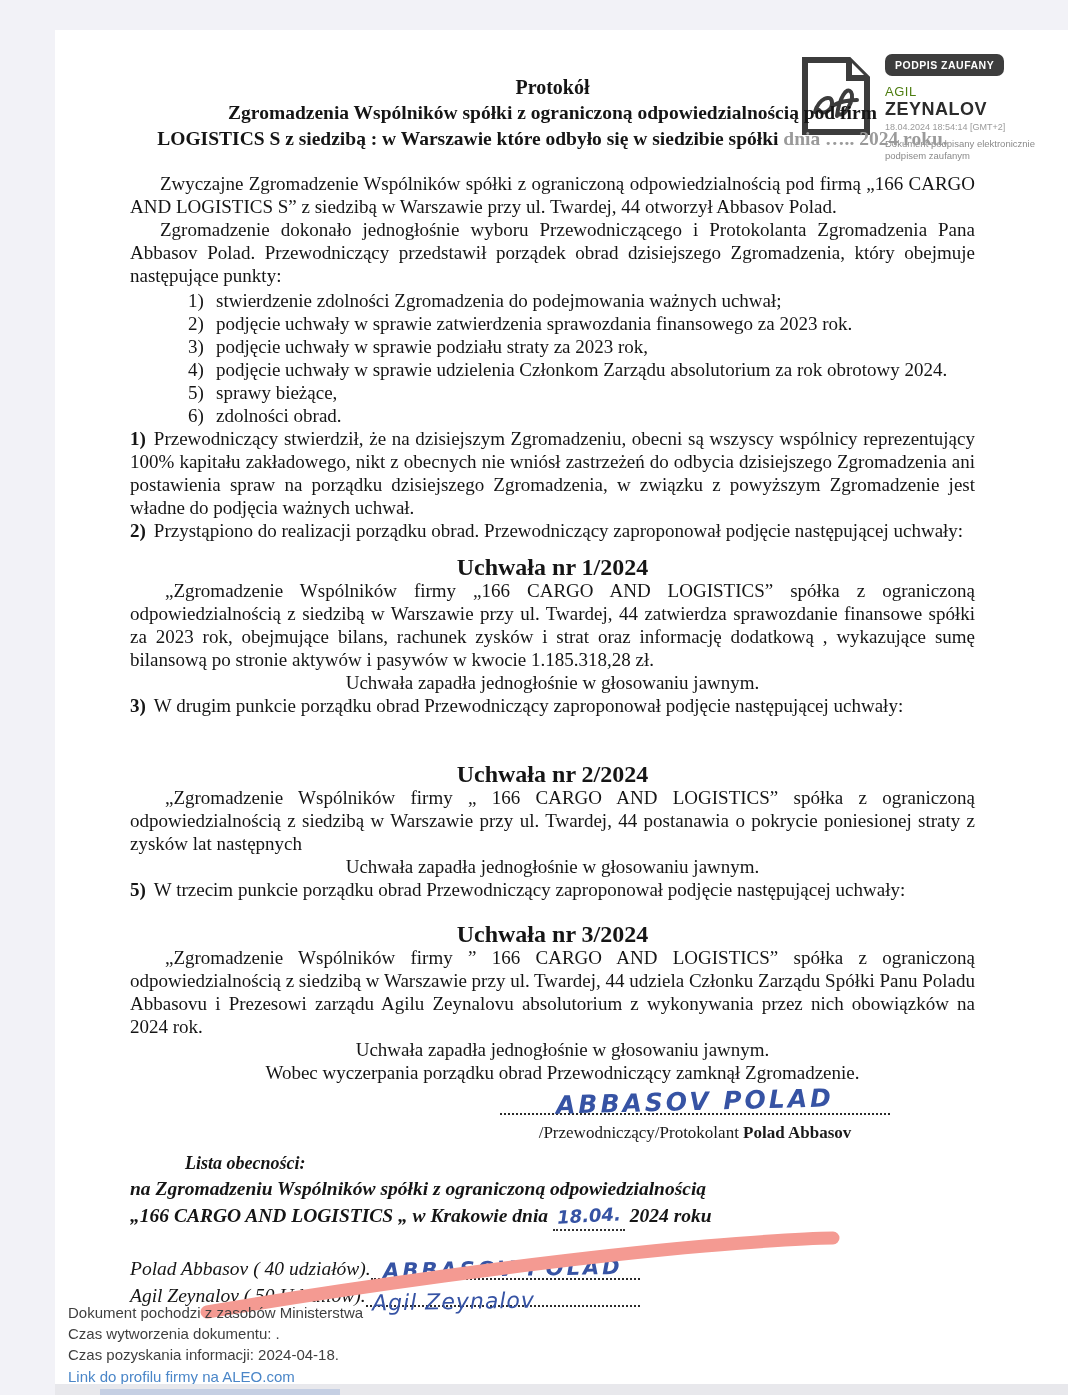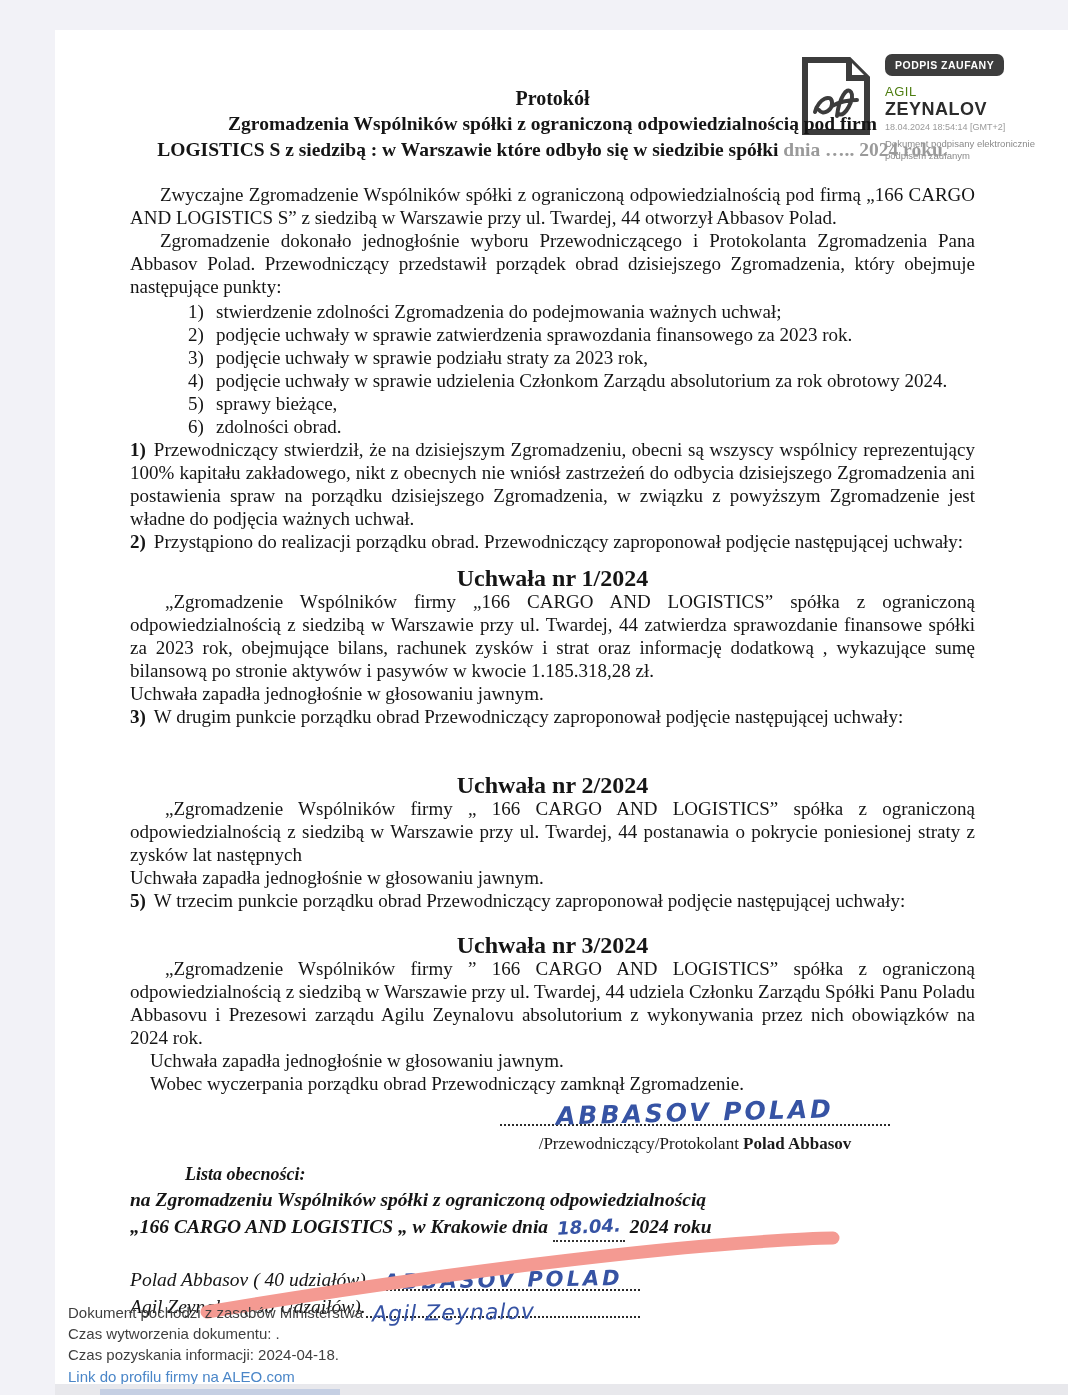--- a/index.html
+++ b/index.html
@@ -15,28 +15,28 @@
     width:1013px; height:1365px;
     background:#ffffff;
     overflow:hidden;
   }
   .content {
     position:absolute; left:75px; top:0;
     width:845px;
     font-size:19px; line-height:23px;
     color:#151515;
   }
-  p { margin:0; }
+  p { margin:0;text-align:center; }
   .just { text-align:justify; }
   .c { text-align:center; }
   .ind { text-indent:30px; }
   .ind20 { text-indent:20px; }
 
   
-  .doc-header { margin-top:55px; text-align:center; font-weight:bold; line-height:26px;font-family:Liberation Serif, serif; }
+  .doc-header { margin-top:44px; text-align:center; font-weight:bold; line-height:26px;font-family:Liberation Serif, serif; }
   .doc-title { font-size:20px; }
   .doc-sub { font-size:19.5px; }
   .faded-tail { color:#9a9a9a; }
 
   
   .badge {
     position:absolute; left:740px; top:20px;
     display:flex; gap:12px;
     background:#fff; padding:4px;
     font-family:"Liberation Sans", sans-serif;

